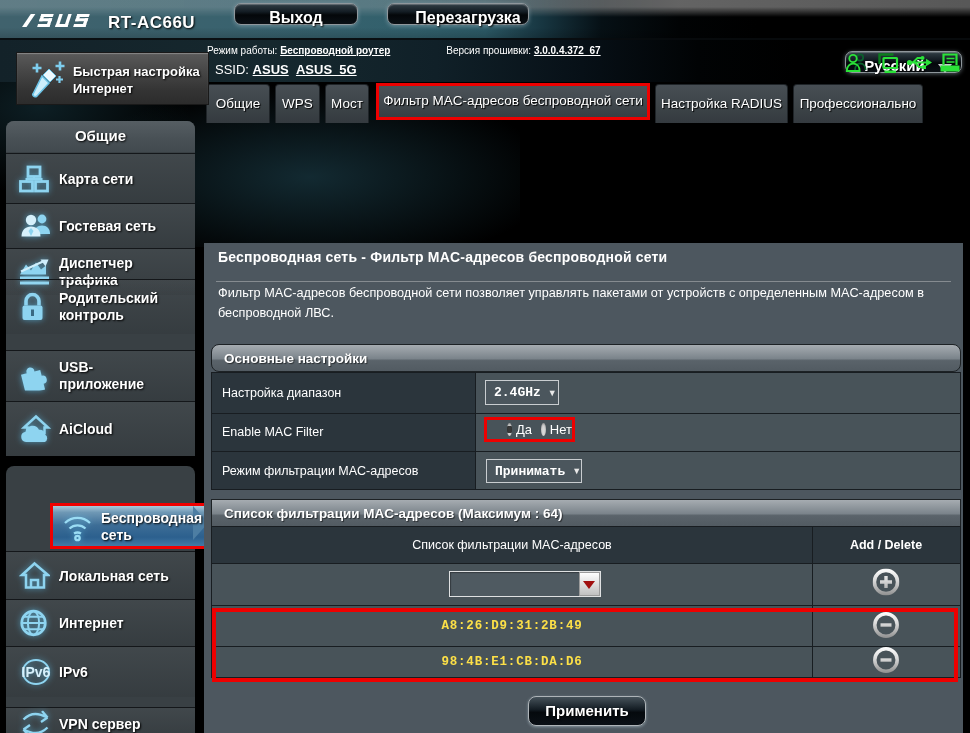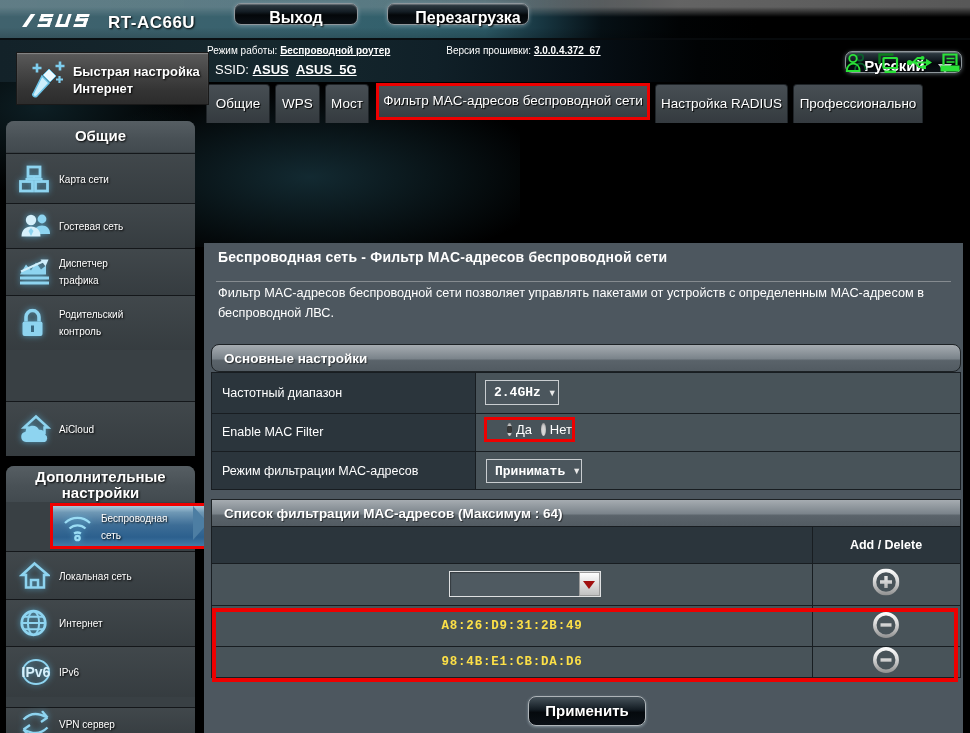--- a/index.html
+++ b/index.html
@@ -74,21 +74,21 @@
 
 .spanel { left:6px; width:189px; background:#394044; border-radius:8px 8px 0 0; }
 #panel1 { top:121px; height:335px; }
 #panel2 { top:466px; height:267px; }
 
 .shead { position:absolute; left:0; width:100%; text-align:center; font-weight:bold; font-size:15px; color:#fff;
   background:linear-gradient(#565e63, #495156 55%, #424a4f); border-radius:8px 8px 0 0;
   text-shadow:1px 1px 2px #000; }
 .item { position:absolute; left:0; width:100%; border-top:1px solid #14171a;
   background:linear-gradient(rgba(255,255,255,0.04), rgba(0,0,0,0.06)); }
-.item .label { position:absolute; left:53px; top:50%; transform:translateY(-50%); font-size:10px; font-weight:normal; line-height:17px; text-shadow:1px 1px 2px #000; white-space:nowrap; }
+.item .label { position:absolute; left:53px; top:50%; transform:translateY(-50%); font-size:14px; font-weight:bold; line-height:17px; text-shadow:1px 1px 2px #000; white-space:nowrap; }
 .item svg.ic { position:absolute; left:13px; top:50%; transform:translateY(-50%); filter:drop-shadow(0 0 3px rgba(90,180,220,0.75)); }
 
 #sel { position:absolute; left:2px; top:1px; width:183px; height:46px;
   background: linear-gradient(#a9c8da 0%, #6f98b5 16%, #3d6d96 48%, #2c608e 78%, #4379a4 100%);
   border:3px solid #ee0000; }
 #selarrow { position:absolute; left:193px; top:506px; width:0; height:0;
   border-top:17px solid transparent; border-bottom:17px solid transparent; border-left:15px solid #4d7ea3; }
 
 
 #panel { left:204px; top:243px; width:759px; height:490px; background:#4d575f; }
@@ -270,39 +270,44 @@
         <path d="M15 22 c0-5.5 3.2-8.5 8-8.5 s8 3 8 8.5 z"></path>
       </g>
       <g fill="#d6f0fb">
         <circle cx="12" cy="8" r="5.2"></circle>
         <path d="M2.5 24.5 c0-6.5 4-10 9.5-10 s9.5 3.5 9.5 10 z"></path>
       </g>
       <path d="M12 16 l2.5 3 -2.5 5 -2.5-5 z" fill="#8ed4f0"></path>
     </svg>
     <div class="label">Гостевая сеть</div>
   </div>
-  <div class="item" style="top:174px; height:55px;">
+  <div class="item" style="top:158px; height:55px;">
     <svg class="ic" width="27" height="29" viewBox="0 0 27 29">
       <path d="M7 13 v-4.5 a6.5 6.5 0 0 1 13 0 V13" fill="none" stroke="#8ed4f0" stroke-width="3.6"></path>
       <rect x="3.5" y="13" width="20" height="14.5" rx="2" fill="#8ed4f0"></rect>
       <rect x="12" y="17" width="3" height="6.5" fill="#396981"></rect>
     </svg>
     <div class="label">Родительский<br>контроль</div>
   </div>
+  <div class="item" style="top:229px; height:51px;">
+    <svg class="ic" width="29" height="29" viewBox="0 0 29 29">
+      <path d="M3.5 10.5 h6 a4 4 0 1 1 7.8 0 h6 v6 a4 4 0 1 1 0 8.2 v6 h-19.8 z" fill="#8ed4f0" transform="rotate(-14 14 18)"></path>
+    </svg>
+    <div class="label">USB-<br>приложение</div>
+  </div>
   <div class="item" style="top:280px; height:55px;">
     <svg class="ic" width="34" height="30" viewBox="0 0 34 30">
       <path d="M17 2.5 L29 13.5 h-3.5 v5.5 h-17 v-5.5 H5 Z" fill="none" stroke="#8ed4f0" stroke-width="2.5"></path>
       <path d="M7 28 a5.2 5.2 0 0 1 -0.5-10.3 a7.2 7.2 0 0 1 13.5-2 a5.6 5.6 0 0 1 6.3 5 a4.2 4.2 0 0 1 -0.5 7.3 z" fill="#8ed4f0"></path>
     </svg>
     <div class="label">AiCloud</div>
   </div>
 </div>
 
 <div class="abs spanel" id="panel2">
-  <div class="shead" style="top:0; height:36px; line-height:16px; padding-top:3px;">Дополнительные<br>настройки</div>
   <div class="item" style="top:36px; height:49px; border-top:none; background:none;margin-left:42px;">
     <div id="sel"></div>
     <svg class="ic" style="z-index:2" width="33" height="31" viewBox="0 0 33 31">
       <g fill="none" stroke="#9adcf4" stroke-width="2.3">
         <path d="M4 11.5 a18 18 0 0 1 25 0"></path>
         <path d="M8.5 17 a12 12 0 0 1 16 0"></path>
         <path d="M13 22 a7 7 0 0 1 7 0"></path>
         <circle cx="16.5" cy="26.5" r="2.2"></circle>
       </g>
     </svg>
@@ -343,40 +348,41 @@
   <h1>Беспроводная сеть - Фильтр MAC-адресов беспроводной сети</h1>
   <div id="hrule"></div>
   <div id="desc">Фильтр MAC-адресов беспроводной сети позволяет управлять пакетами от устройств с определенным MAC-адресом в беспроводной ЛВС.</div>
 
   <div class="secbar" id="bar1">Основные настройки</div>
   <div class="tbl" id="t1">
     <div class="cell dk" style="left:0;top:0;width:263px;height:116px;"></div>
     <div class="hline" style="top:40px;"></div>
     <div class="hline" style="top:78px;"></div>
     <div class="vline" style="left:263px;"></div>
-    <div class="flbl" style="top:20px;">Частотный диапазон</div>
+    <div class="flbl" style="top:20px;">Настройка диапазон</div>
     <div class="flbl" style="top:59px;">Enable MAC Filter</div>
     <div class="flbl" style="top:98px;">Режим фильтрации MAC-адресов</div>
     <span class="selbox" style="left:273px;top:7px;width:74px;height:25px;">2.4GHz<span class="arr">▼</span></span>
     <div id="radiobox" style="left:272px;top:44px;width:91px;height:25px;">
       <span class="radio on"></span>
         <span class="rlbl">Да</span>
         <span class="radio"></span>
         <span class="rlbl" style="margin-right:0">Нет</span>
     </div>
     <span class="selbox" style="left:274px;top:86px;width:96px;height:24px;">Принимать<span class="arr">▼</span></span>
   </div>
 
   <div class="secbar" id="bar2">Список фильтрации MAC-адресов (Максимум : 64)</div>
   <div class="tbl" id="t2">
     <div class="cell dk" style="left:0;top:0;width:748px;height:36px;"></div>
     <div class="hline" style="top:36px;"></div>
     <div class="hline" style="top:78px;"></div>
     <div class="hline" style="top:119px;"></div>
     <div class="vline" style="left:600px;"></div>
+    <div class="flbl" style="left:0;top:18px;width:600px;text-align:center;">Список фильтрации MAC-адресов</div>
     <div class="flbl" style="left:600px;top:18px;width:148px;text-align:center;font-weight:bold;">Add / Delete</div>
     <div id="combo">
         <span class="btn"></span>
       </div>
     <div class="pmwrap" style="left:674px;top:57px;">
       <svg width="27" height="27" viewBox="0 0 27 27">
         <defs>
             <linearGradient id="g1" x1="0" y1="0" x2="0" y2="27" gradientUnits="userSpaceOnUse">
           <stop offset="0" stop-color="#ffffff"></stop>
               <stop offset="0.45" stop-color="#d9d9d9"></stop>

